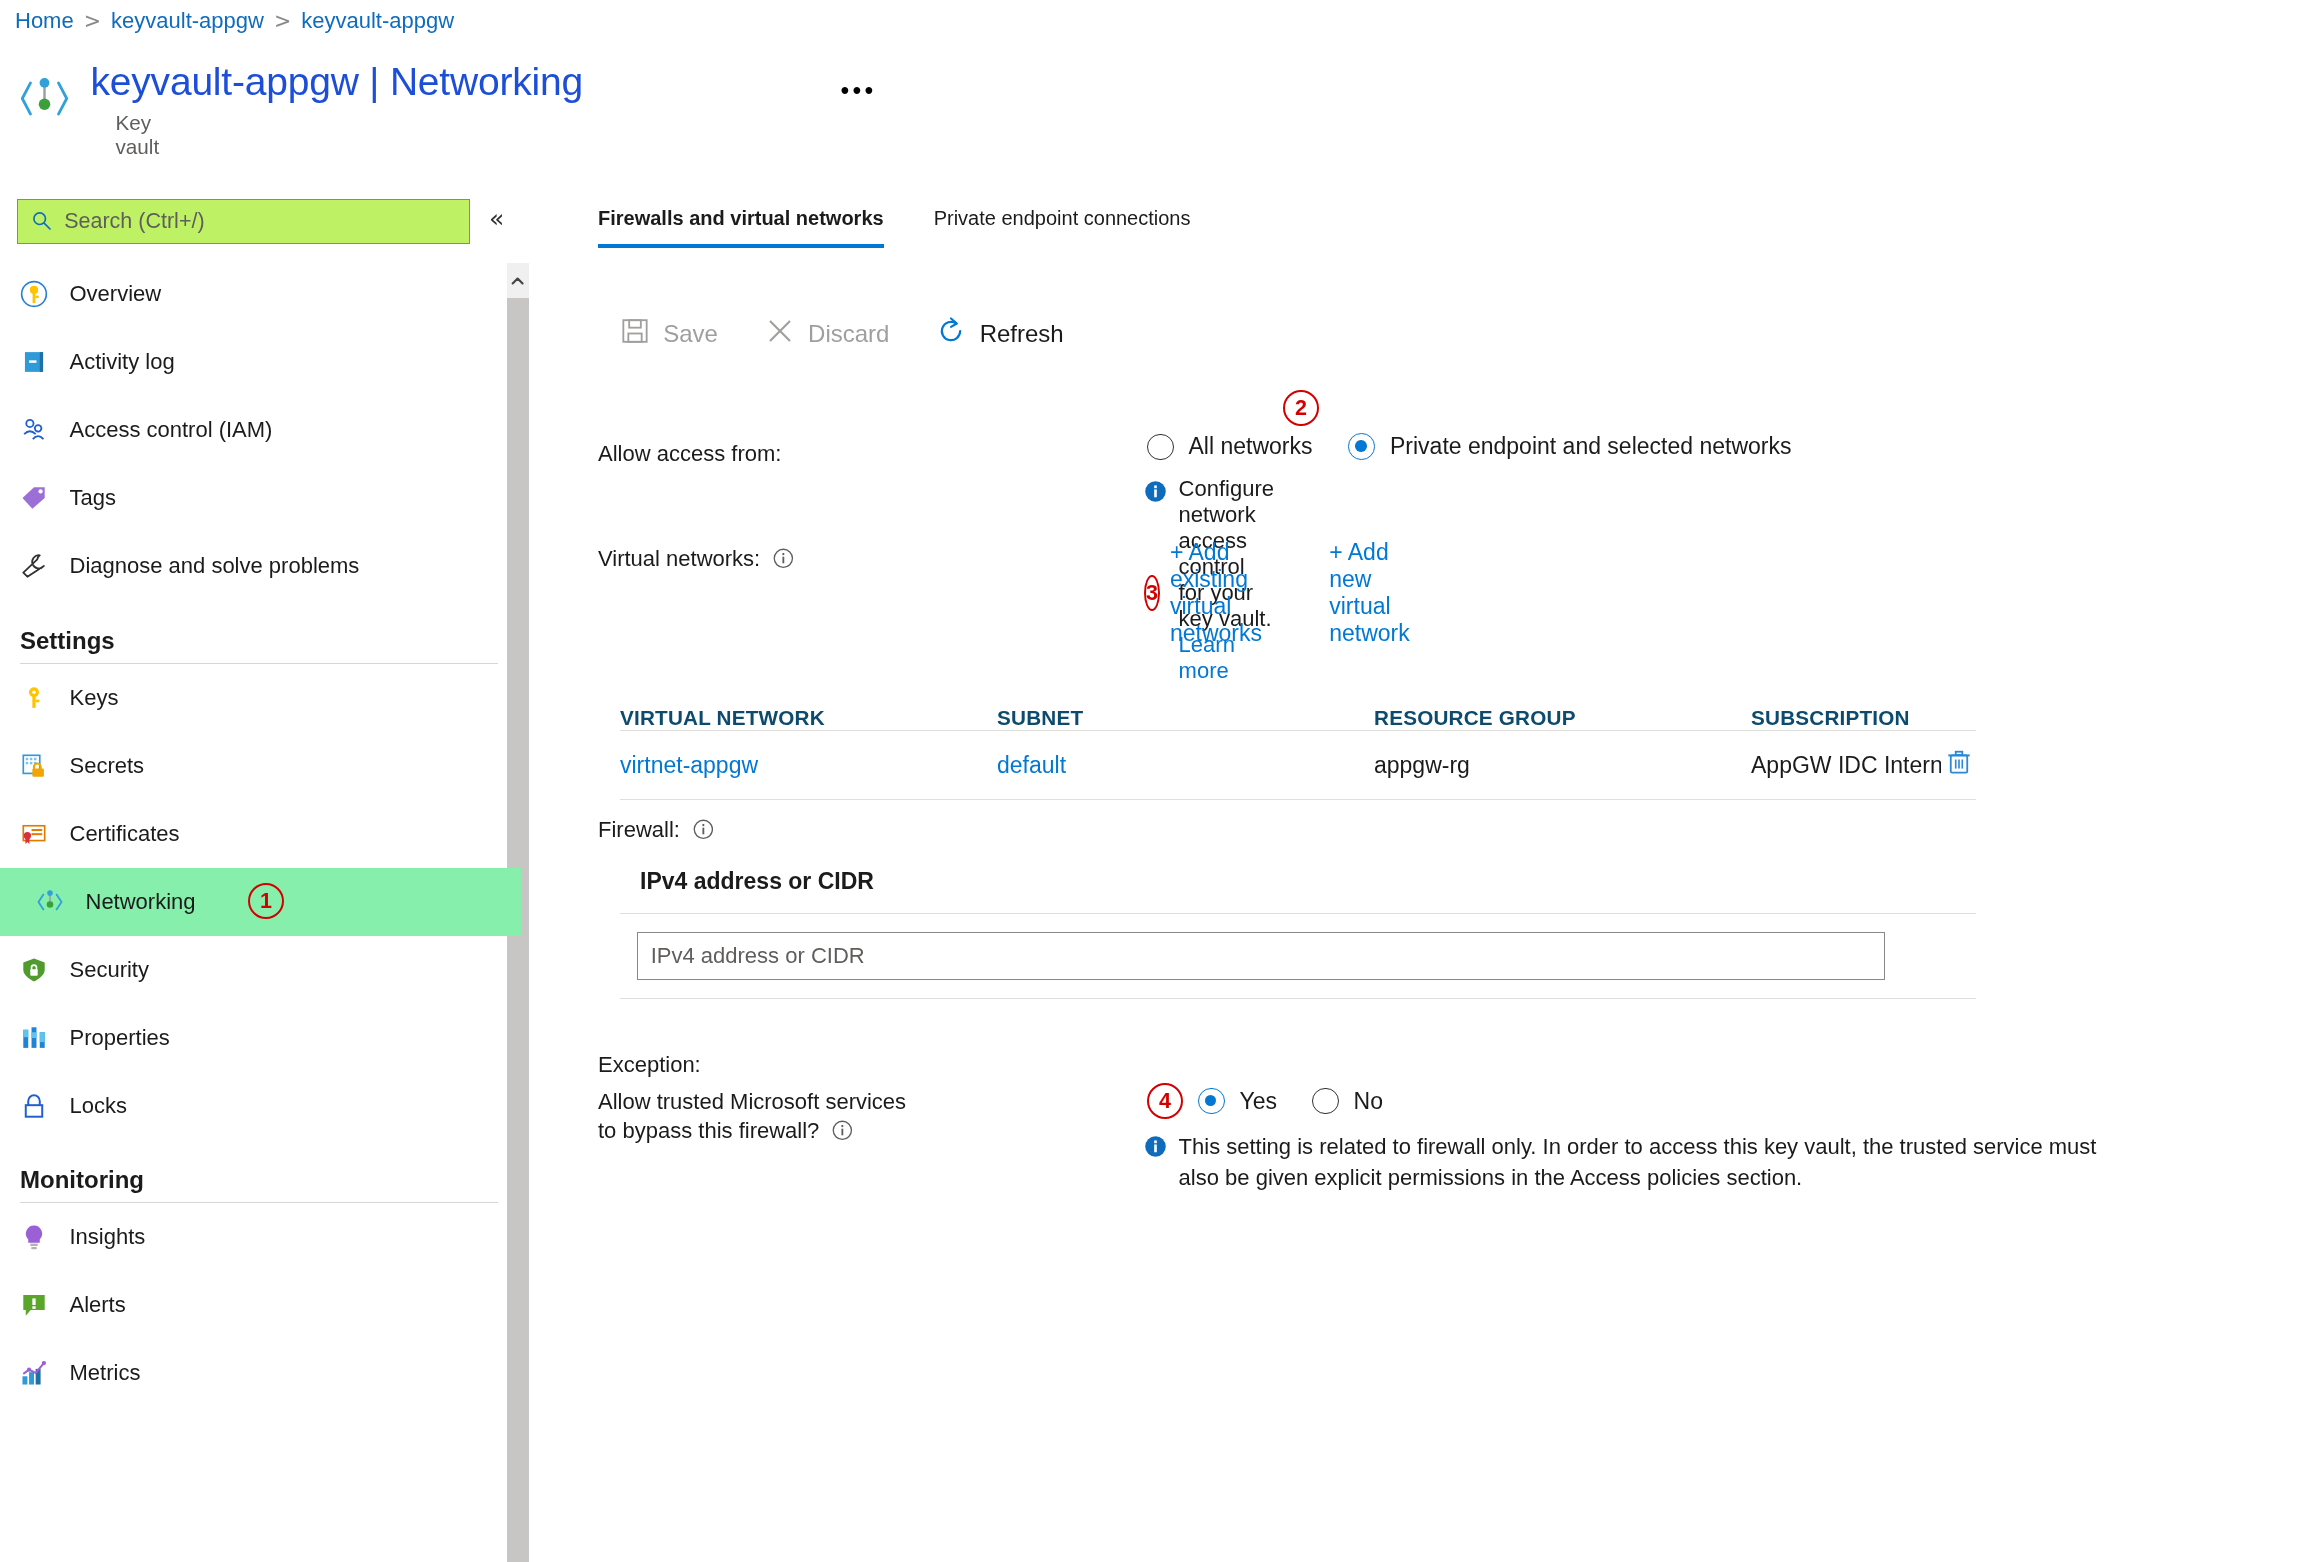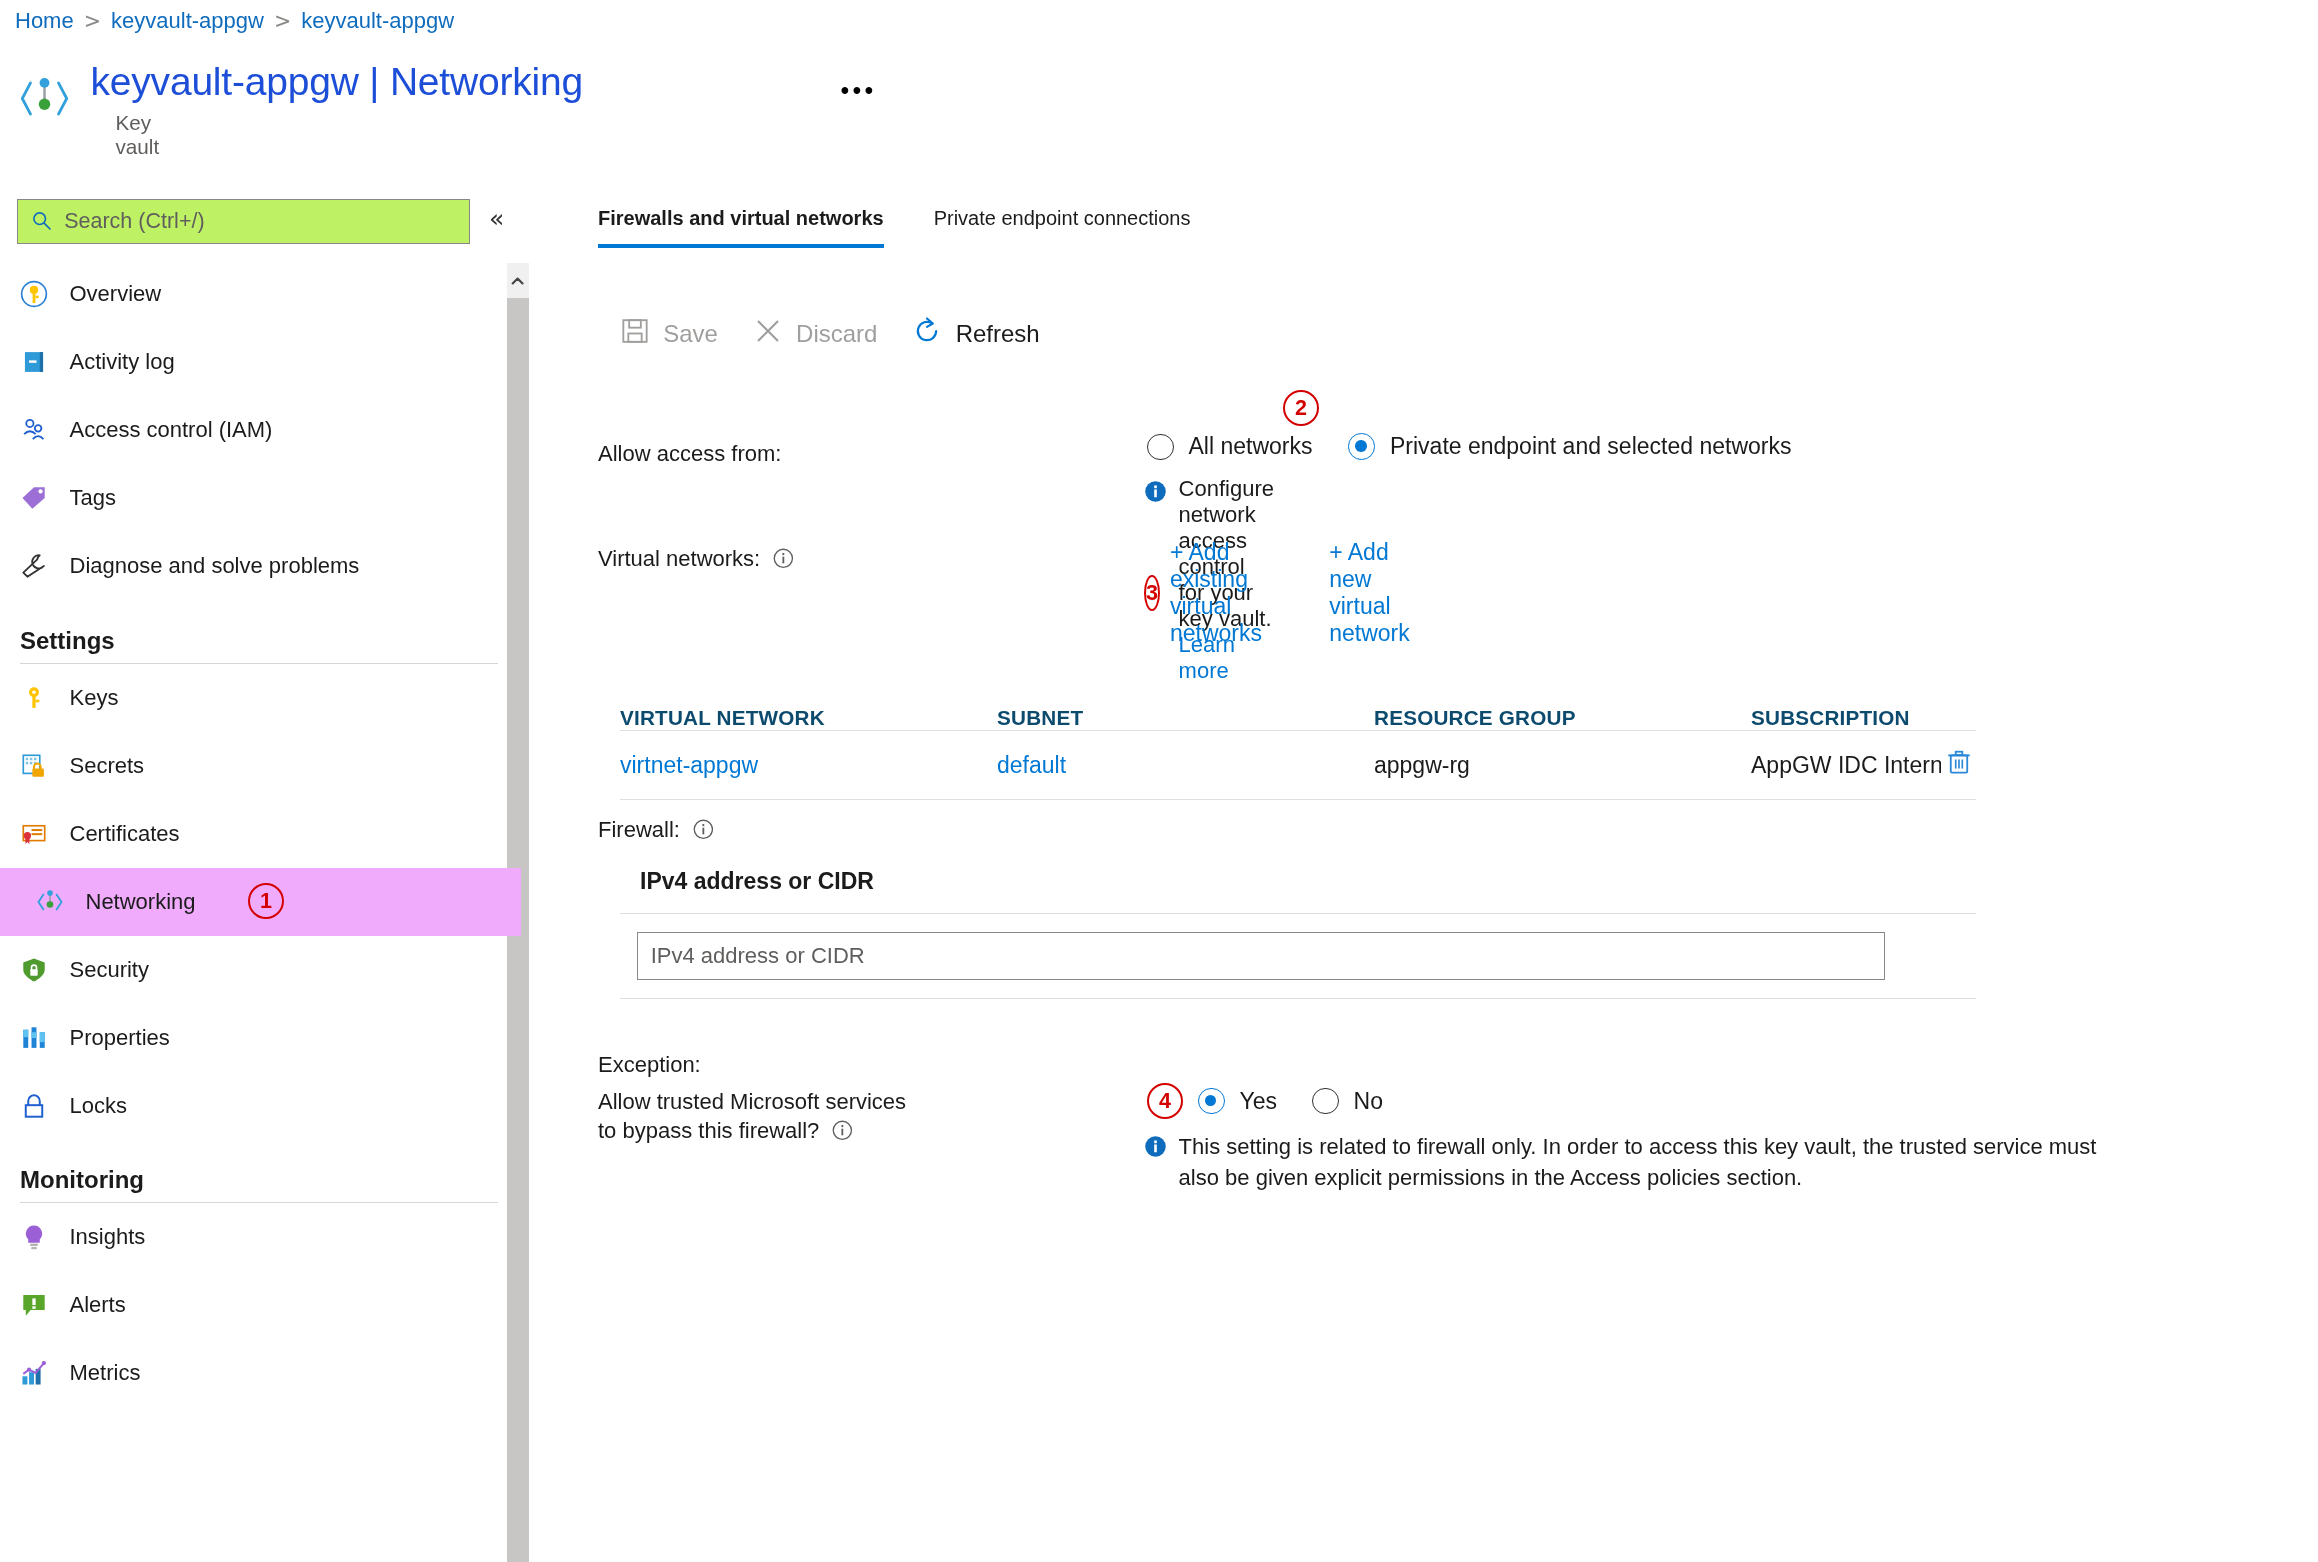--- a/index.html
+++ b/index.html
@@ -92,21 +92,21 @@
   #sb-up svg { width: 13.2px; height: 10px; }
 
   .nav-item {
     position: relative;
     height: 68px;
     display: flex; align-items: center;
     padding-left: 20px;
     cursor: pointer;
     font-size: 22px; color: #1b1b1b;
   }
-  .nav-item.selected { background: #f0abfc; padding-left: 36px; }
+  .nav-item.selected { background: #86efac; padding-left: 36px; }
   .nav-item .ico {
     width: 28px; height: 28px; margin-right: 21.5px;
     display: inline-flex; align-items: center; justify-content: center;
     flex: 0 0 28px;
   }
   .nav-item .ico svg { width: 28px; height: 28px; }
   .section-head {
     font-size: 24px; font-weight: bold; color: #1b1b1b;
     padding-left: 20px; margin-top: 26.5px; margin-bottom: 8.3px;
   }
@@ -131,21 +131,21 @@
 
   #tabs { display: flex; gap: 50px; }
   .tab {
     font-size: 20px; color: #1b1b1b;
     padding-bottom: 14px; cursor: pointer; white-space: nowrap;
   }
   .tab.active { font-weight: bold; border-bottom: 4.1px solid #0078d4; }
 
   #toolbar {
     position: absolute; left: 22px; top: 109px;
-    display: flex; align-items: center; gap: 0px;
+    display: flex; align-items: center; gap: 12px;
   }
   .tb-btn {
     display: flex; align-items: center; gap: 13.2px;
     font-size: 24px; margin-right: 35px; cursor: pointer;
   }
   .tb-btn.disabled { color: #a19f9d; cursor: default; }
   .tb-btn.enabled { color: #1b1b1b; }
   .tb-btn svg { width: 30px; height: 30px; }
 
   .form-label {

